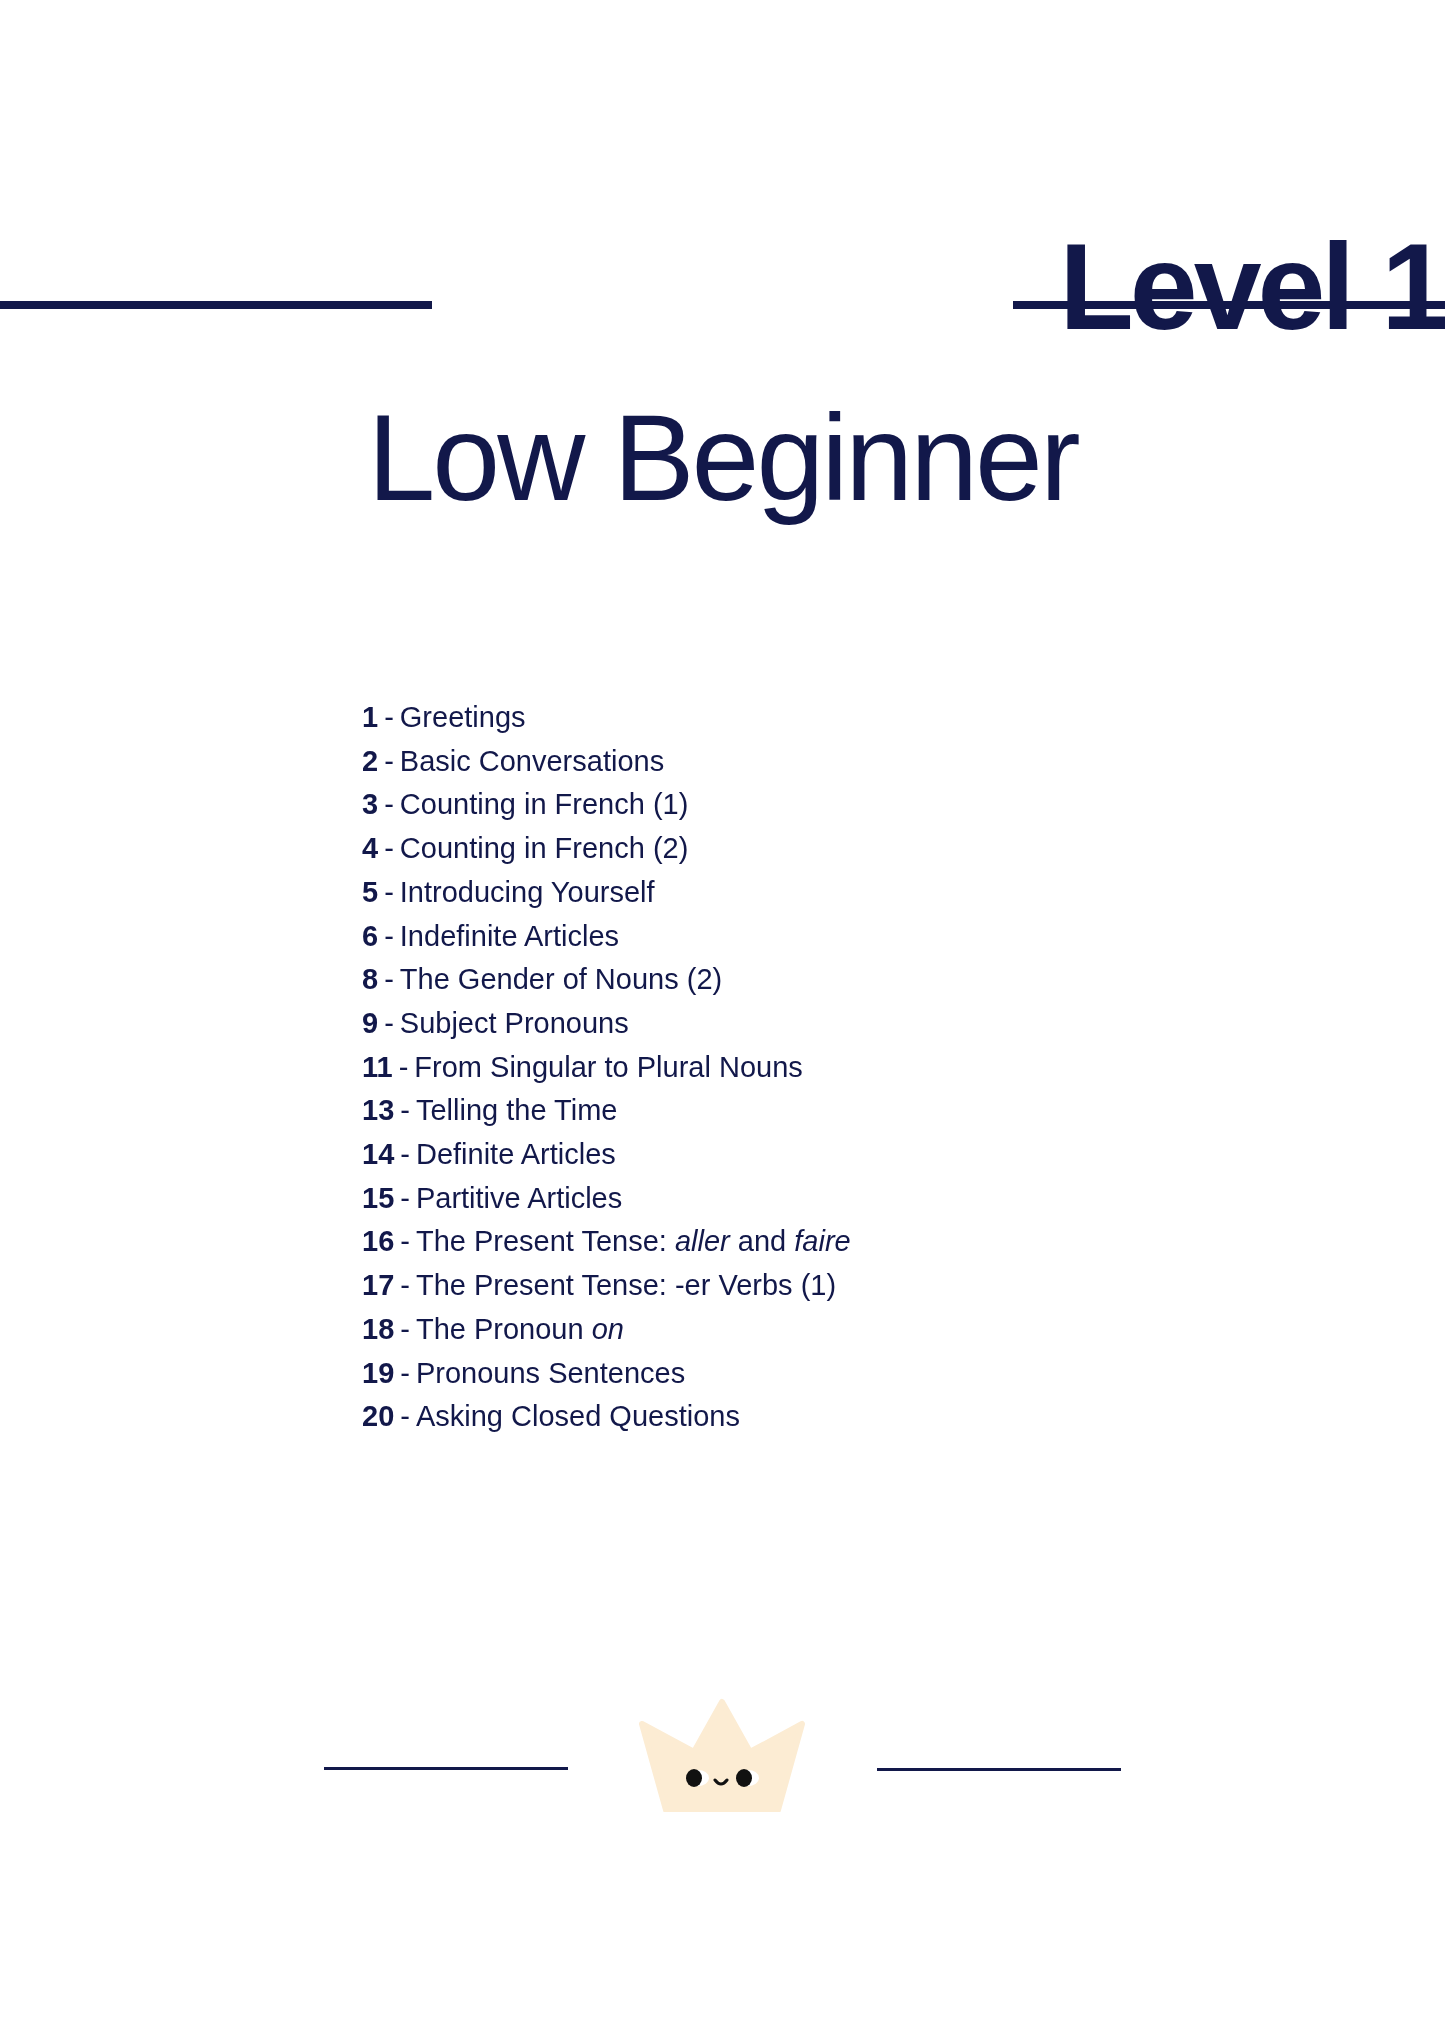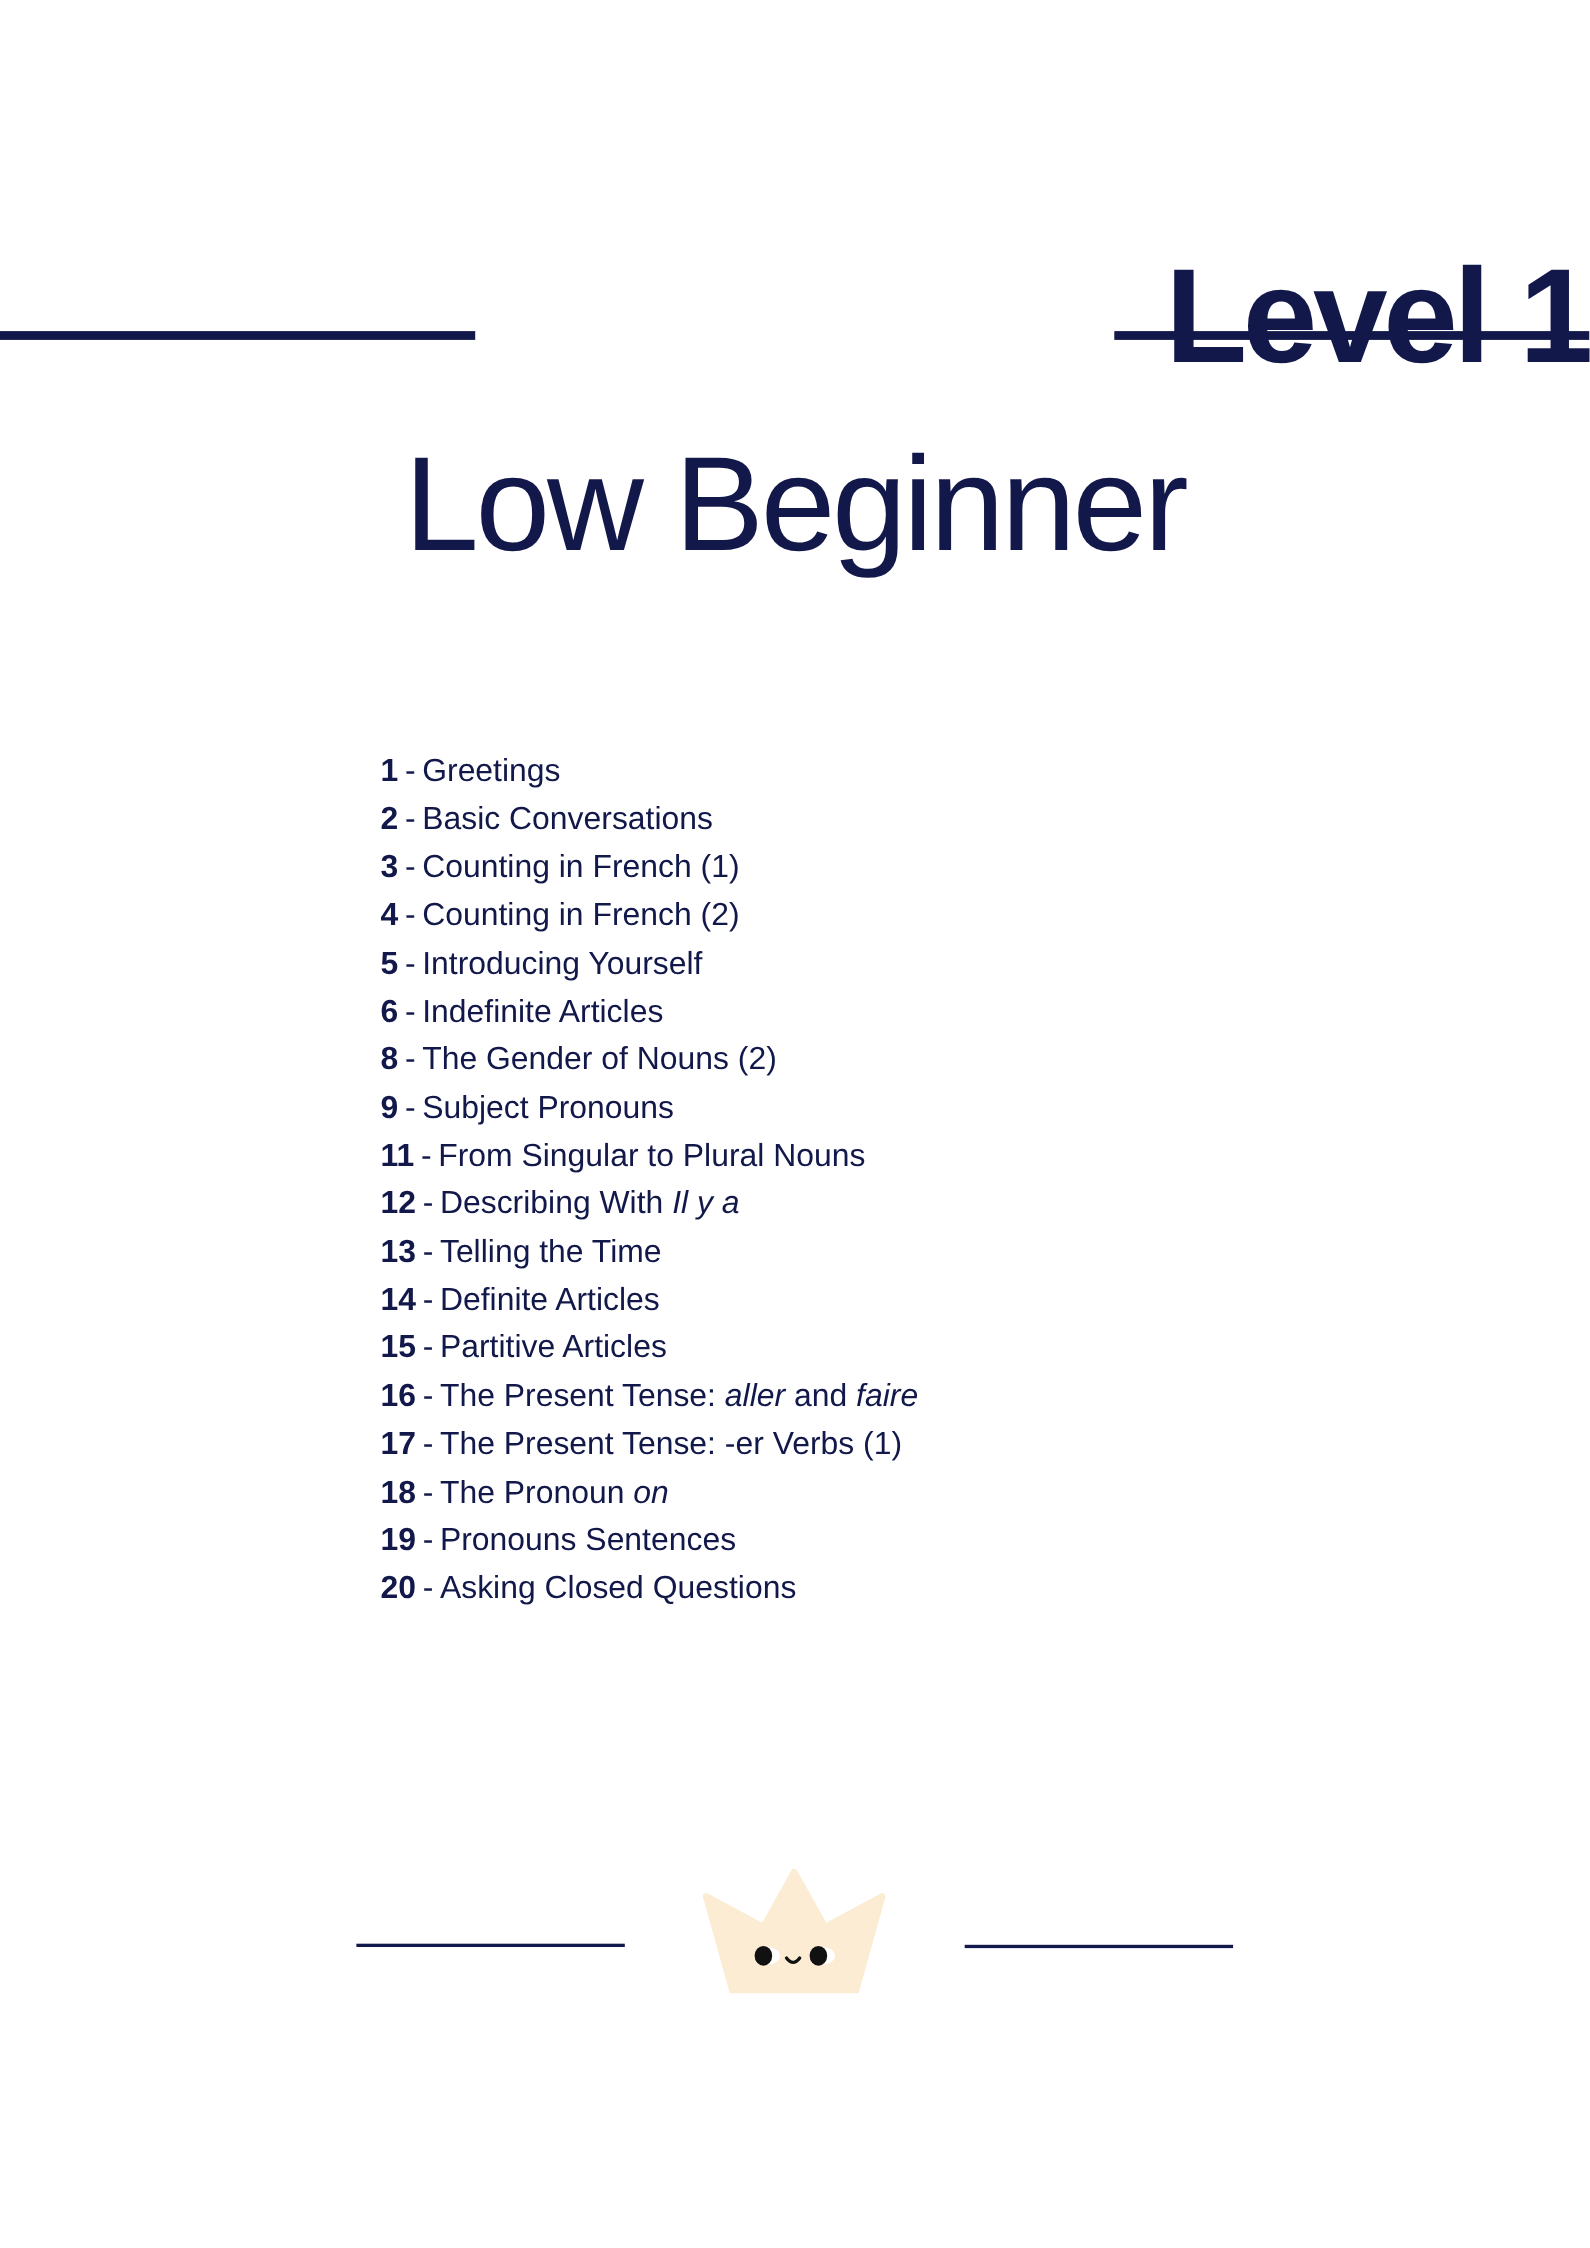--- a/index.html
+++ b/index.html
@@ -18,21 +18,21 @@
       position: absolute; left: 0; width: 1445px; top: 226px;
       text-align: right; font-weight: 700; font-size: 122px;
       letter-spacing: -4px; line-height: 1;
     }
     .title-2 {
       position: absolute; left: 0; width: 1445px; top: 397px;
       text-align: center; font-weight: 400; font-size: 122px;
       letter-spacing: -3px; line-height: 1;
     }
     .toc {
-      position: absolute; left: 346px; top: 680px; margin: 0; padding: 0;
+      position: absolute; left: 346px; top: 680px; margin: 16px; padding: 0;
       list-style: none; font-size: 29px; line-height: 43.7px;
     }
     .toc li { white-space: nowrap; }
     .toc .num { font-weight: 700; }
     .toc .sep { margin: 0 6px; }
     .toc i { font-style: italic; }
 
     .crown { position: absolute; left: 636px; top: 1694px; width: 172px; height: 118px; }
   </style>
 </head>
@@ -47,21 +47,20 @@
 <ul class="toc" id="toc">
     <li><span class="num">1</span><span class="sep">-</span><span>Greetings</span></li>
     <li><span class="num">2</span><span class="sep">-</span><span>Basic Conversations</span></li>
     <li><span class="num">3</span><span class="sep">-</span><span>Counting in French (1)</span></li>
     <li><span class="num">4</span><span class="sep">-</span><span>Counting in French (2)</span></li>
     <li><span class="num">5</span><span class="sep">-</span><span>Introducing Yourself</span></li>
     <li><span class="num">6</span><span class="sep">-</span><span>Indefinite Articles</span></li>
     <li><span class="num">8</span><span class="sep">-</span><span>The Gender of Nouns (2)</span></li>
     <li><span class="num">9</span><span class="sep">-</span><span>Subject Pronouns</span></li>
     <li><span class="num">11</span><span class="sep">-</span><span>From Singular to Plural Nouns</span></li>
-    <li><span class="num">12</span><span class="sep">-</span><span>Describing With </span><i>Il y a</i></li>
     <li><span class="num">13</span><span class="sep">-</span><span>Telling the Time</span></li>
     <li><span class="num">14</span><span class="sep">-</span><span>Definite Articles</span></li>
     <li><span class="num">15</span><span class="sep">-</span><span>Partitive Articles</span></li>
     <li><span class="num">16</span><span class="sep">-</span><span>The Present Tense: </span><i>aller</i><span> and </span><i>faire</i></li>
     <li><span class="num">17</span><span class="sep">-</span><span>The Present Tense: -er Verbs (1)</span></li>
     <li><span class="num">18</span><span class="sep">-</span><span>The Pronoun </span><i>on</i></li>
     <li><span class="num">19</span><span class="sep">-</span><span>Pronouns Sentences</span></li>
     <li><span class="num">20</span><span class="sep">-</span><span>Asking Closed Questions</span></li>
   </ul>
 

